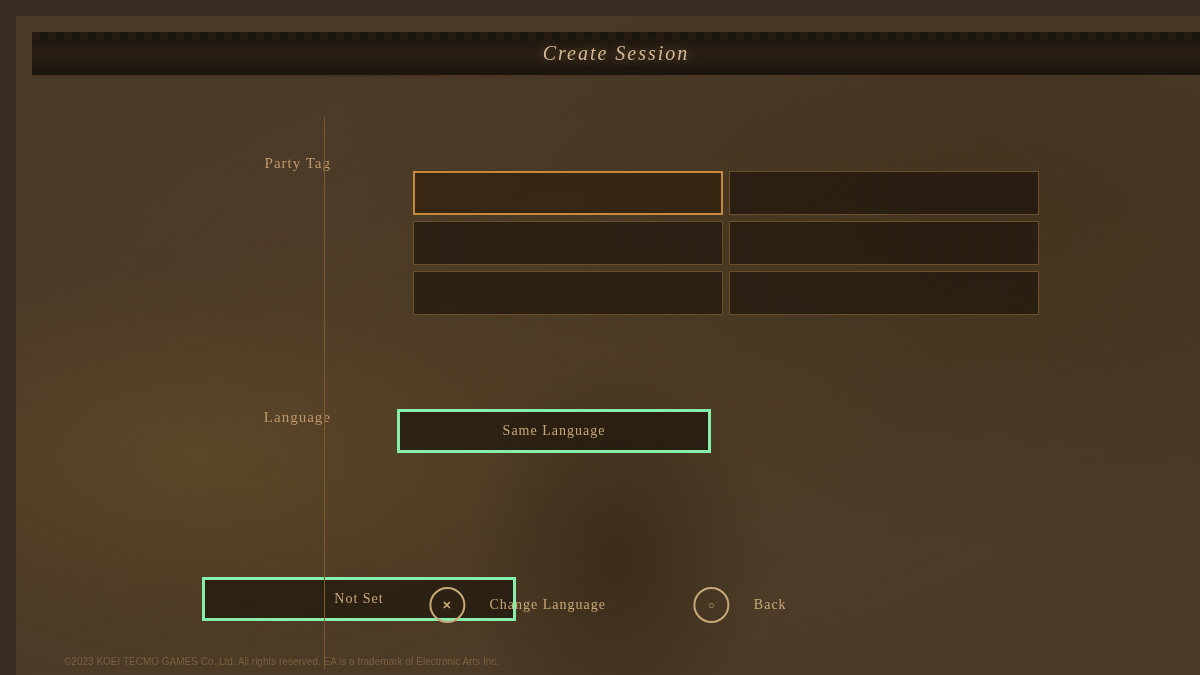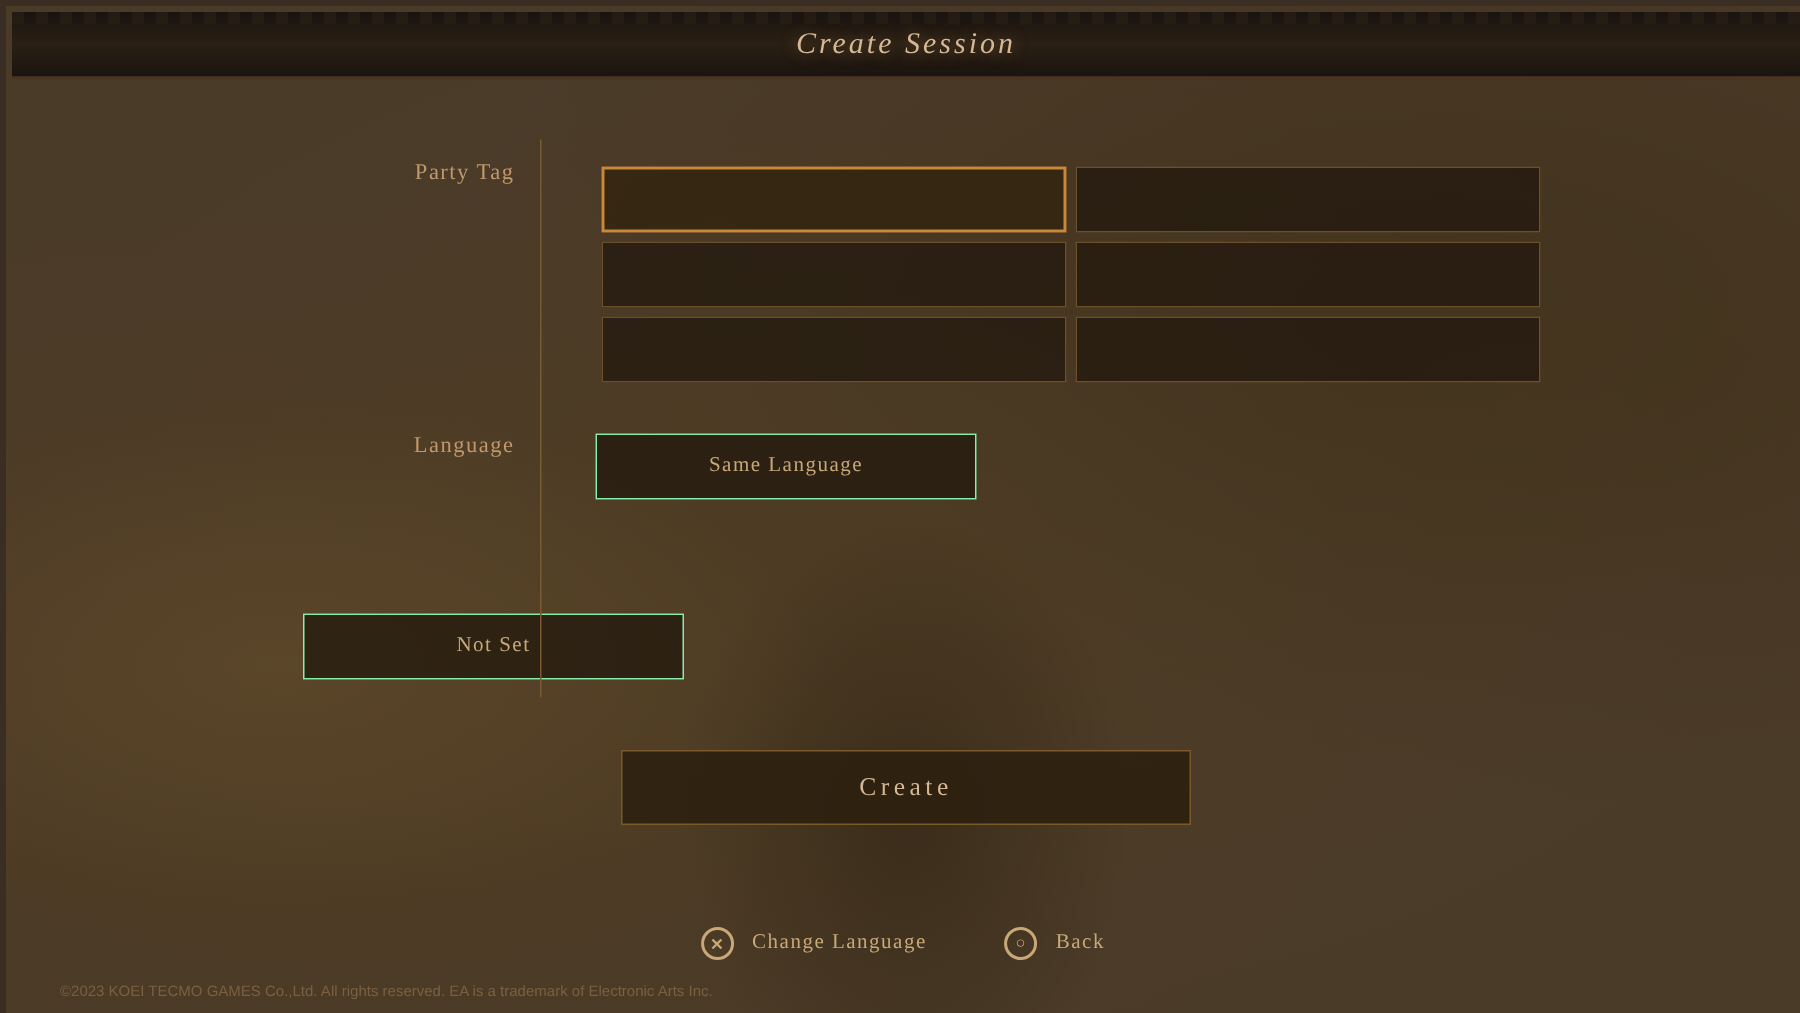--- a/index.html
+++ b/index.html
@@ -1,15 +1,15 @@
 <!DOCTYPE html>
 <html><head>
   <meta charset="utf-8">
   <style>
-    * { margin: 0; padding: 4px; box-sizing: border-box; }
+    * { margin: 0; padding: 16px; box-sizing: border-box; }
 
     body {
       width: 1200px;
       height: 675px;
       overflow: hidden;
       font-family: 'Georgia', serif;
       background: #3a2e22;
       position: relative;
     }
 
@@ -94,24 +94,24 @@
       cursor: pointer;
     }
 
     .tag-input.active {
       border: 2px solid #c8883a;
       background: rgba(50, 35, 15, 0.8);
     }
 
     
     .field-button {
-      width: 254px;
+      width: 314px;
       height: 44px;
       background: rgba(30, 22, 12, 0.7);
-      border: 1px solid #86efac;
+      border: 3px solid #86efac;
       color: #c8a878;
       font-family: 'Georgia', serif;
       font-size: 14px;
       letter-spacing: 1px;
       cursor: pointer;
       display: flex;
       align-items: center;
       justify-content: center;
     }
 

